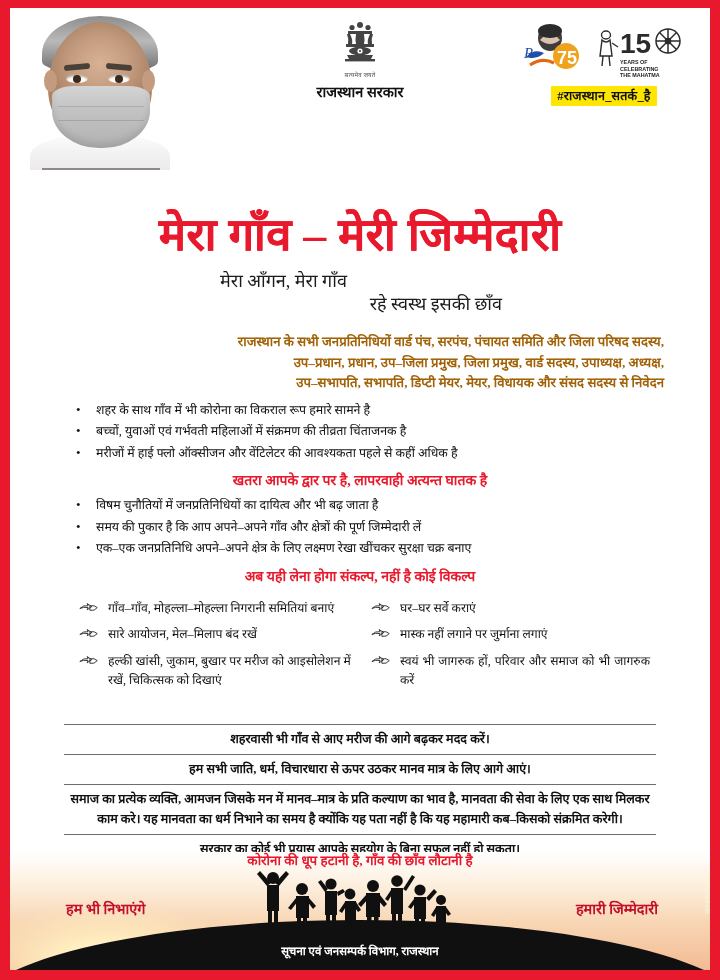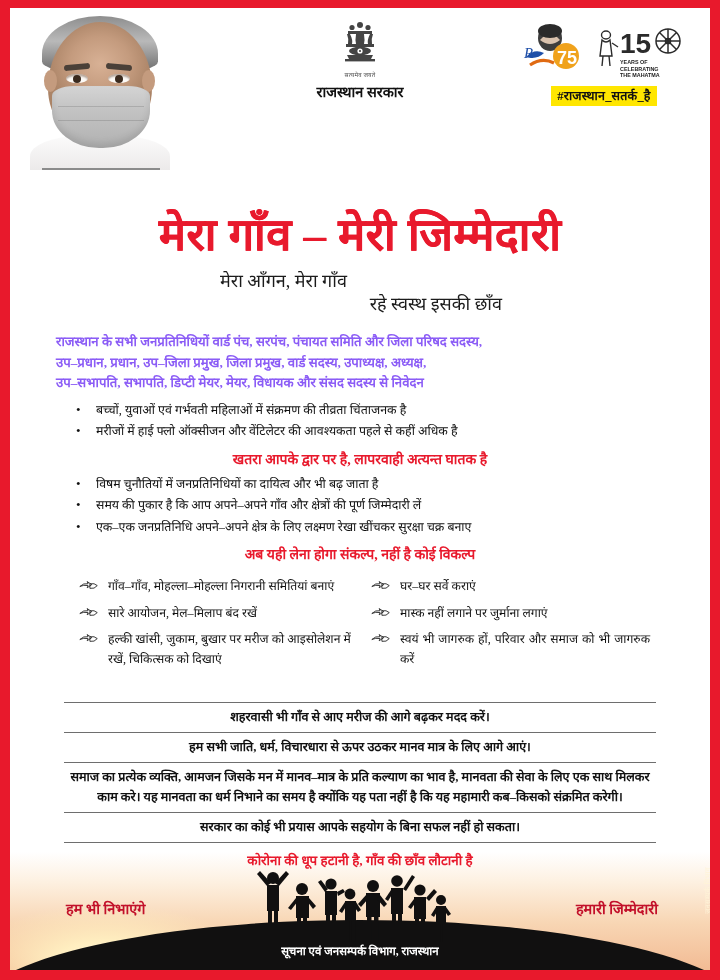--- a/index.html
+++ b/index.html
@@ -160,24 +160,24 @@
     color: #1b1b1b;
     font-size: 18px;
     line-height: 23px;
   }
   #tagline .l1 { text-align: left; padding-left: 10px; }
   #tagline .l2 { text-align: right; padding-right: 8px; }
 
   
   #body-wrap { padding: 0 46px; margin-top: 16px; }
   #salutation {
-    text-align: left;
+    text-align: right;
     font-size: 13.2px;
     line-height: 20.5px;
-    color: #8b5cf6;
+    color: #a16207;
     font-weight: 700;
   }
   ul.bullets { list-style: none; margin-top: 6px; padding-left: 20px; }
   ul.bullets li {
     position: relative;
     font-size: 12.4px;
     line-height: 21.5px;
     color: #111;
     padding-left: 20px;
   }
@@ -380,20 +380,21 @@
 
     <div id="body-wrap">
 
       <div id="salutation">
         <div>राजस्थान के सभी जनप्रतिनिधियों वार्ड पंच, सरपंच, पंचायत समिति और जिला परिषद सदस्य,</div>
         <div>उप–प्रधान, प्रधान, उप–जिला प्रमुख, जिला प्रमुख, वार्ड सदस्य, उपाध्यक्ष, अध्यक्ष,</div>
         <div>उप–सभापति, सभापति, डिप्टी मेयर, मेयर, विधायक और संसद सदस्य से निवेदन</div>
       </div>
 
       <ul class="bullets">
+        <li>शहर के साथ गाँव में भी कोरोना का विकराल रूप हमारे सामने है</li>
         <li>बच्चों, युवाओं एवं गर्भवती महिलाओं में संक्रमण की तीव्रता चिंताजनक है</li>
         <li>मरीजों में हाई फ्लो ऑक्सीजन और वेंटिलेटर की आवश्यकता पहले से कहीं अधिक है</li>
       </ul>
 
       <div class="red-line">खतरा आपके द्वार पर है, लापरवाही अत्यन्त घातक है</div>
 
       <ul class="bullets">
         <li>विषम चुनौतियों में जनप्रतिनिधियों का दायित्व और भी बढ़ जाता है</li>
         <li>समय की पुकार है कि आप अपने–अपने गाँव और क्षेत्रों की पूर्ण जिम्मेदारी लें</li>
         <li>एक–एक जनप्रतिनिधि अपने–अपने क्षेत्र के लिए लक्ष्मण रेखा खींचकर सुरक्षा चक्र बनाए</li>

